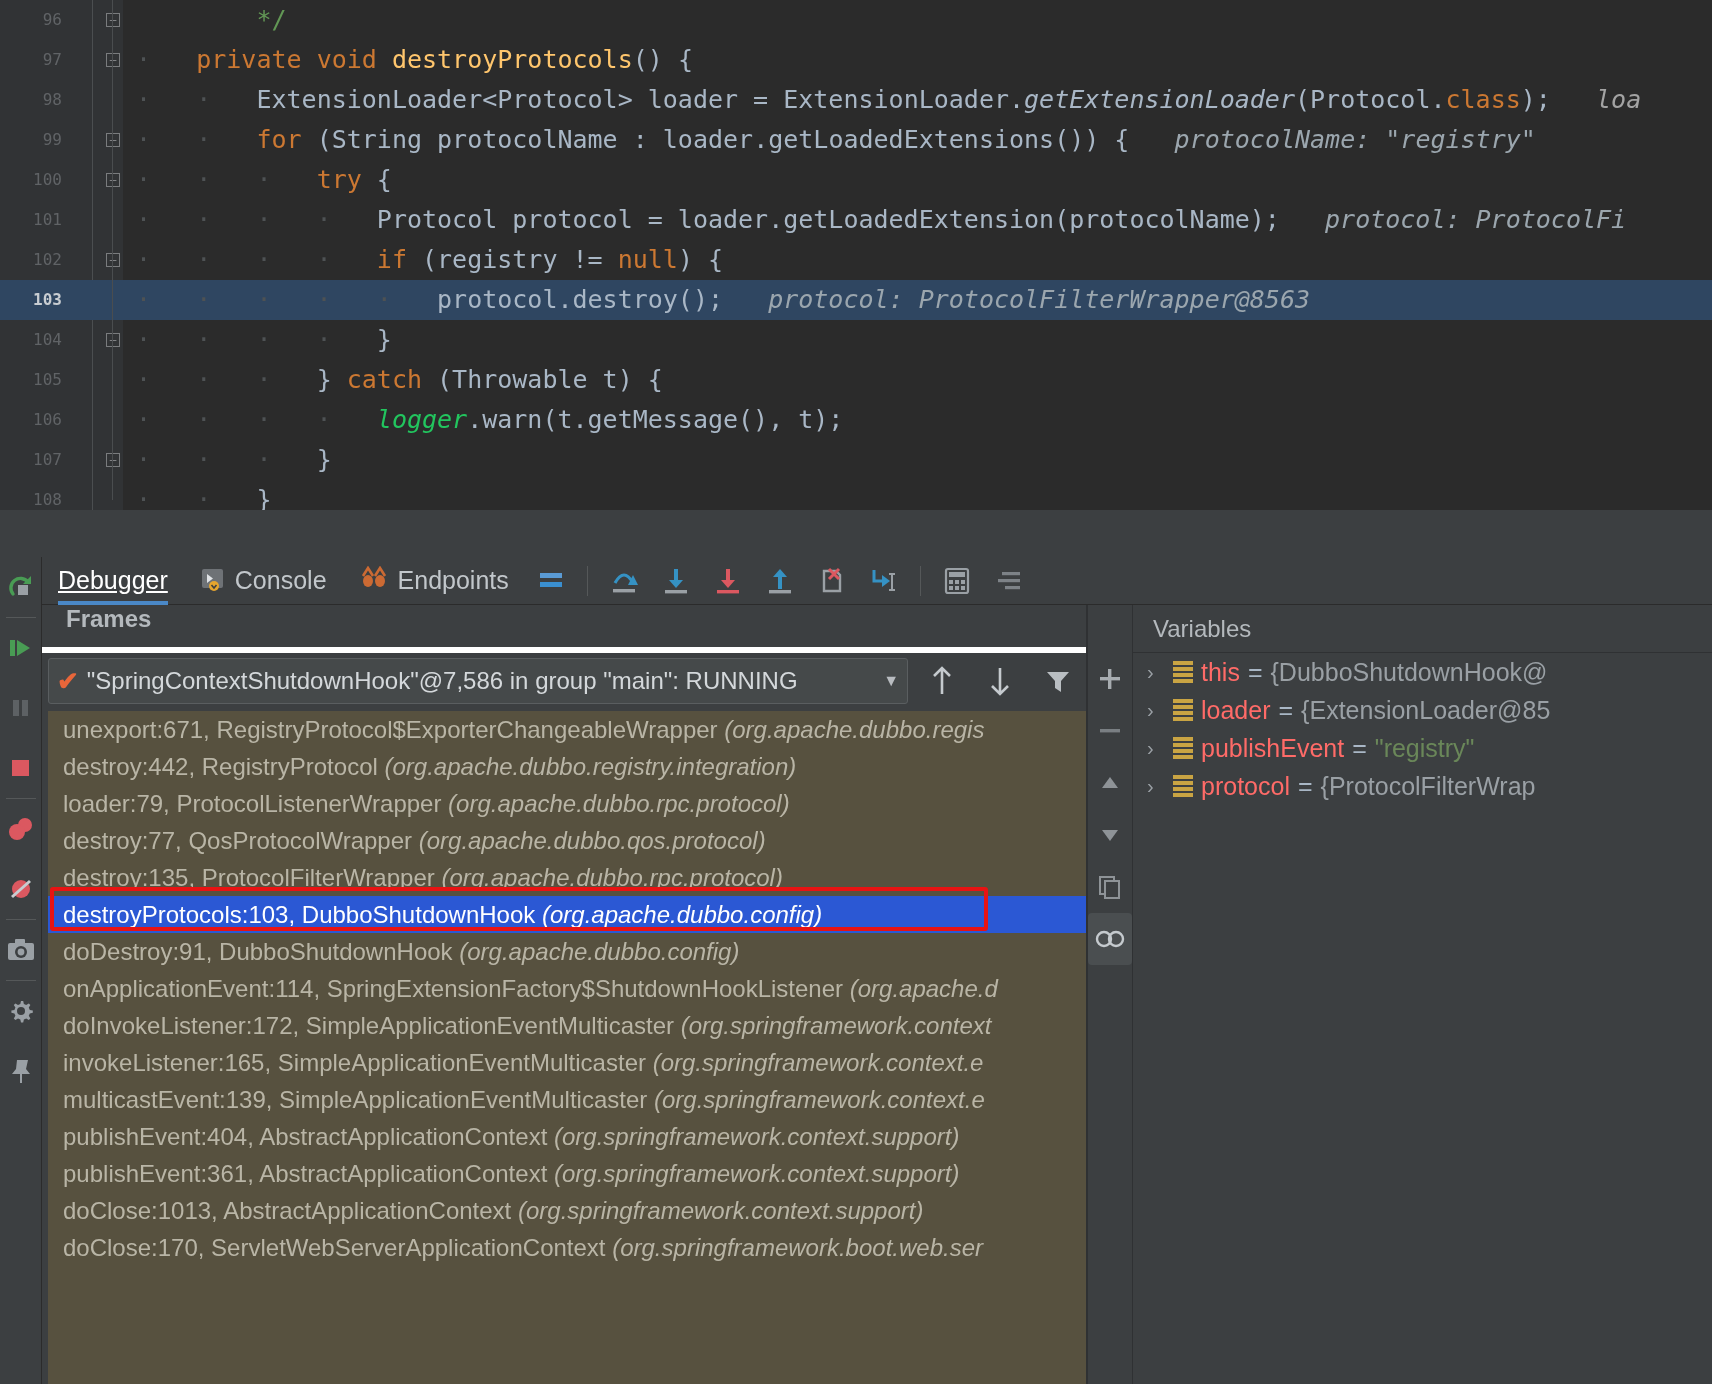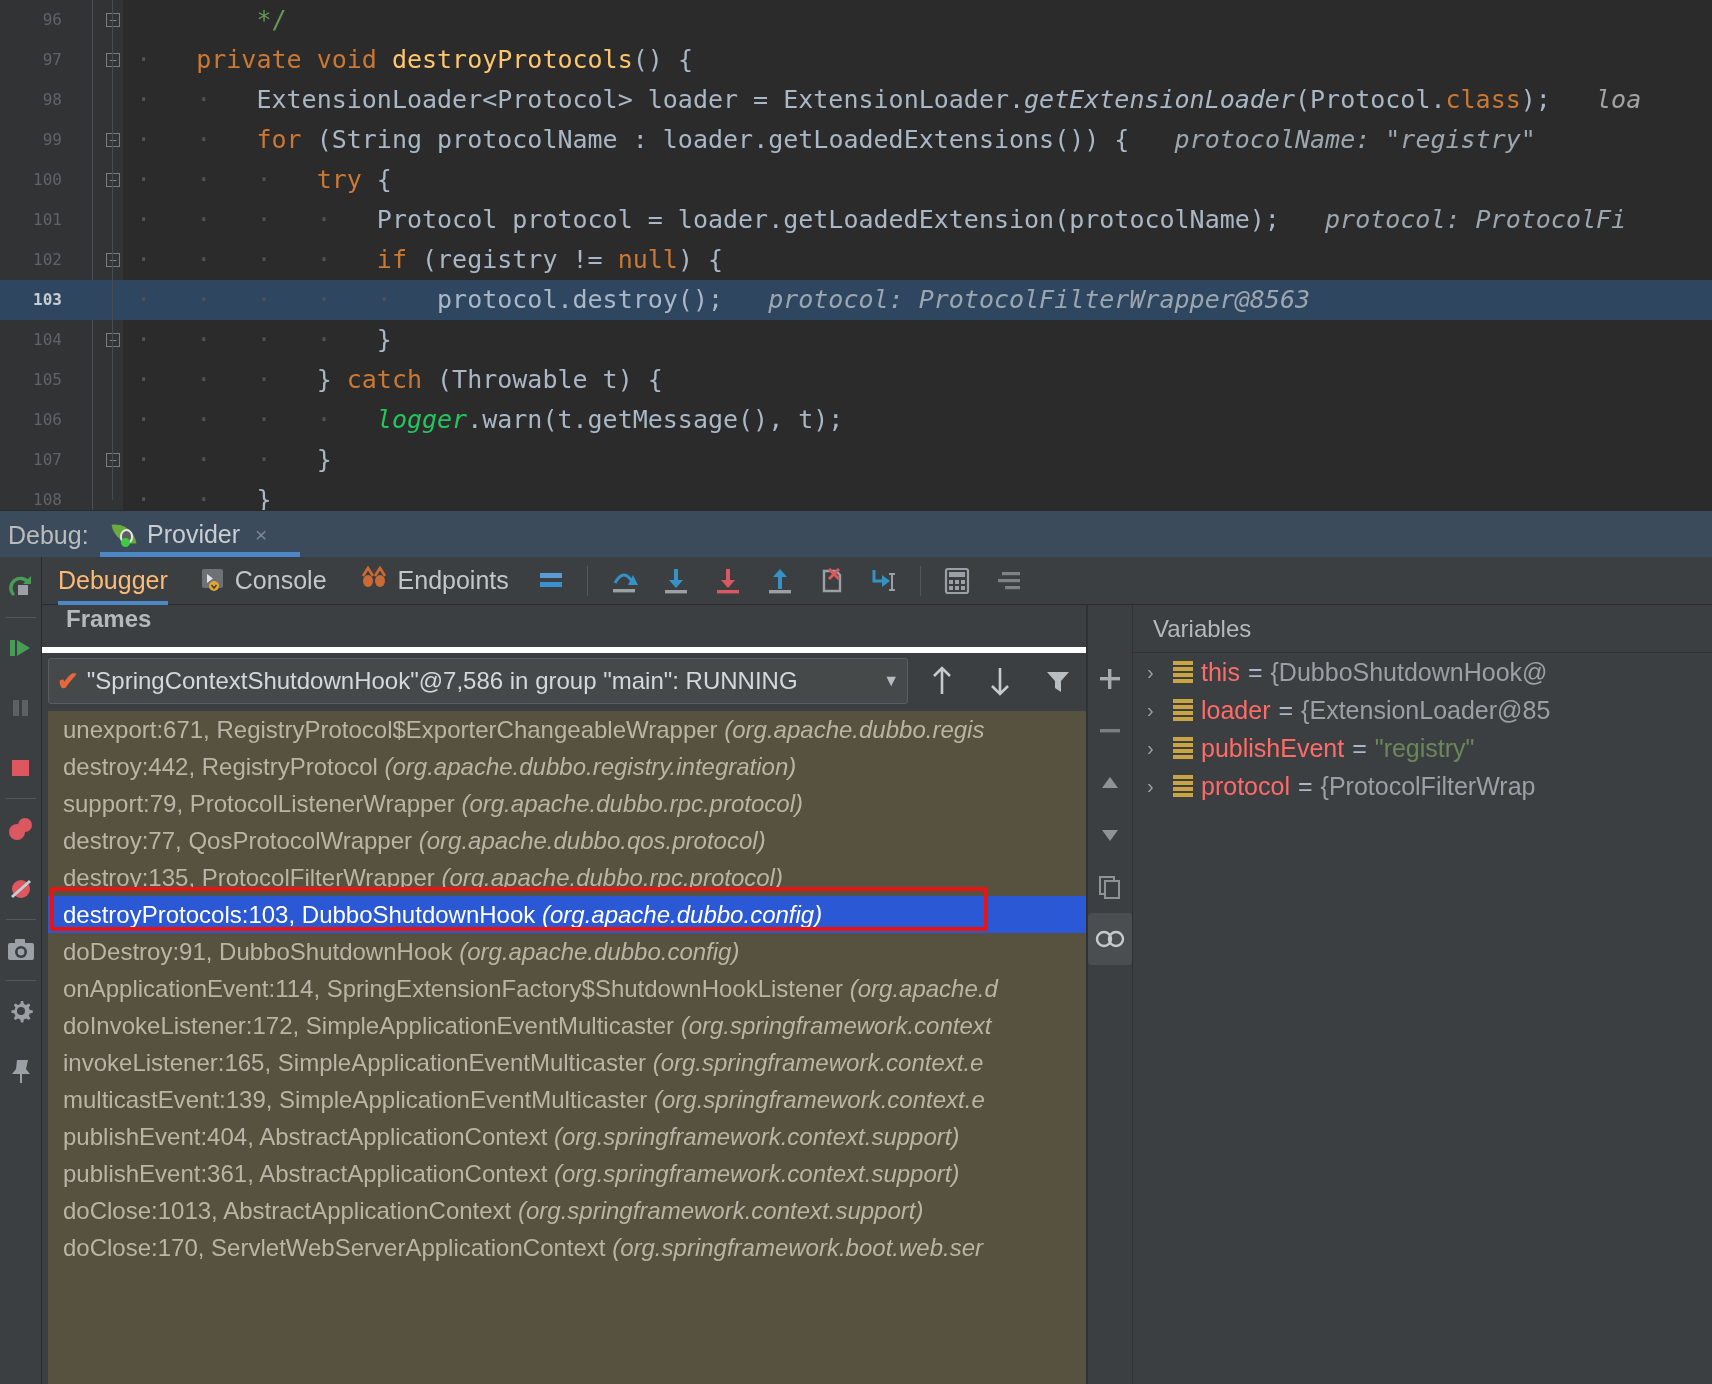--- a/index.html
+++ b/index.html
@@ -108,21 +108,21 @@
   .dtoolbar {
     position: absolute; left: 42px; top: 557px; width: 1670px; height: 48px;
     background: #3c3f41; border-bottom: 1px solid #2b2b2b;
     display: flex; align-items: center;
   }
   .dtab {
     height: 48px; display: flex; align-items: center; gap: 9px;
     padding: 0 16px; position: relative;
   }
   .dtab .lbl { font-size: 25px; color: #c2c7cb; }
-  .dtab.active .lbl { color: #fdba74; }
+  .dtab.active .lbl { color: #ffffff; text-decoration: underline; }
   .dtab.active::after {
     content: ''; position: absolute; left: 16px; right: 16px; bottom: 0;
     height: 4px; background: #4a88c7;
   }
   .tb-sep { width: 1px; height: 30px; background: #555859; margin: 0 10px; }
   .tb-icon {
     width: 52px; height: 48px; display: flex; align-items: center;
     justify-content: center;
   }
 
@@ -243,33 +243,20 @@
     <div class="fold-mark" style="top:173px">–</div>
     <div class="fold-tail" style="top:187px;height:16px"></div>
     <div class="fold-mark" style="top:253px">–</div>
     <div class="fold-tail" style="top:267px;height:16px"></div>
     <div class="fold-mark" style="top:333px">–</div>
     <div class="fold-mark" style="top:453px">–</div>
     <div class="fold-mark" style="top:13px">–</div>
     <div class="fold-tail" style="top:0px;height:500px;left:112px;background:#4a4d4f"></div>
   </div>
 
-  <div class="debug-header">
-    <div class="debug-label">Debug:</div>
-    <div class="debug-tab">
-      <span class="spring-icon">
-        <span class="leaf"></span>
-          <span class="bug"></span>
-          <span class="dotg"></span>
-      </span>
-      <span class="tabtext">Provider</span>
-      <span class="closex">×</span>
-    </div>
-    <div class="debug-tab-underline"></div>
-  </div>
 
   <div class="rail">
     <div class="rail-btn">
       <svg width="30" height="30" viewBox="0 0 30 30">
         <path d="M7 22 A9 9 0 1 1 22 10" stroke="#499c54" stroke-width="3.4" fill="none" stroke-linecap="round"></path>
         <path d="M25 4 L25 12 L17 12 Z" fill="#499c54"></path>
         <rect x="12" y="13" width="10" height="10" fill="#9aa0a5"></rect>
       </svg>
     </div>
     <div class="rail-sep"></div>
@@ -444,21 +431,21 @@
       </div>
       <div class="arrbtn">
         <svg width="30" height="30" viewBox="0 0 30 30">
           <path d="M4 6 L26 6 L18 15 L18 26 L12 22 L12 15 Z" fill="#b9bec2"></path>
         </svg>
       </div>
     </div>
     <div class="frames-list" id="frames-list">
         <div class="frame-row"><span>unexport:671, RegistryProtocol$ExporterChangeableWrapper </span><span class="pkg">(org.apache.dubbo.regis</span></div>
         <div class="frame-row"><span>destroy:442, RegistryProtocol </span><span class="pkg">(org.apache.dubbo.registry.integration)</span></div>
-        <div class="frame-row"><span>support:79, ProtocolListenerWrapper </span><span class="pkg">(org.apache.dubbo.rpc.protocol)</span></div>
+        <div class="frame-row"><span>loader:79, ProtocolListenerWrapper </span><span class="pkg">(org.apache.dubbo.rpc.protocol)</span></div>
         <div class="frame-row"><span>destroy:77, QosProtocolWrapper </span><span class="pkg">(org.apache.dubbo.qos.protocol)</span></div>
         <div class="frame-row"><span>destroy:135, ProtocolFilterWrapper </span><span class="pkg">(org.apache.dubbo.rpc.protocol)</span></div>
         <div class="frame-row selected"><span>destroyProtocols:103, DubboShutdownHook </span><span class="pkg">(org.apache.dubbo.config)</span></div>
         <div class="frame-row"><span>doDestroy:91, DubboShutdownHook </span><span class="pkg">(org.apache.dubbo.config)</span></div>
         <div class="frame-row"><span>onApplicationEvent:114, SpringExtensionFactory$ShutdownHookListener </span><span class="pkg">(org.apache.d</span></div>
         <div class="frame-row"><span>doInvokeListener:172, SimpleApplicationEventMulticaster </span><span class="pkg">(org.springframework.context</span></div>
         <div class="frame-row"><span>invokeListener:165, SimpleApplicationEventMulticaster </span><span class="pkg">(org.springframework.context.e</span></div>
         <div class="frame-row"><span>multicastEvent:139, SimpleApplicationEventMulticaster </span><span class="pkg">(org.springframework.context.e</span></div>
         <div class="frame-row"><span>publishEvent:404, AbstractApplicationContext </span><span class="pkg">(org.springframework.context.support)</span></div>
         <div class="frame-row"><span>publishEvent:361, AbstractApplicationContext </span><span class="pkg">(org.springframework.context.support)</span></div>

